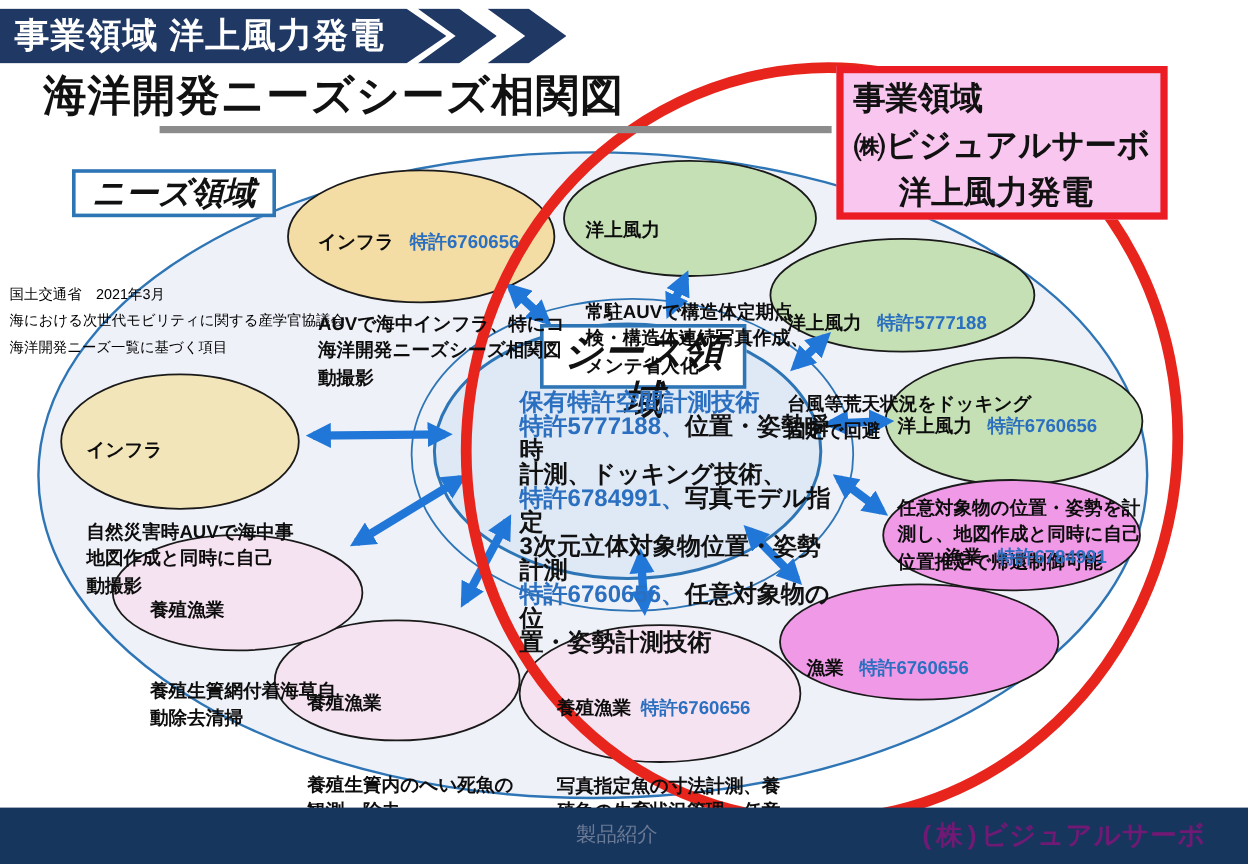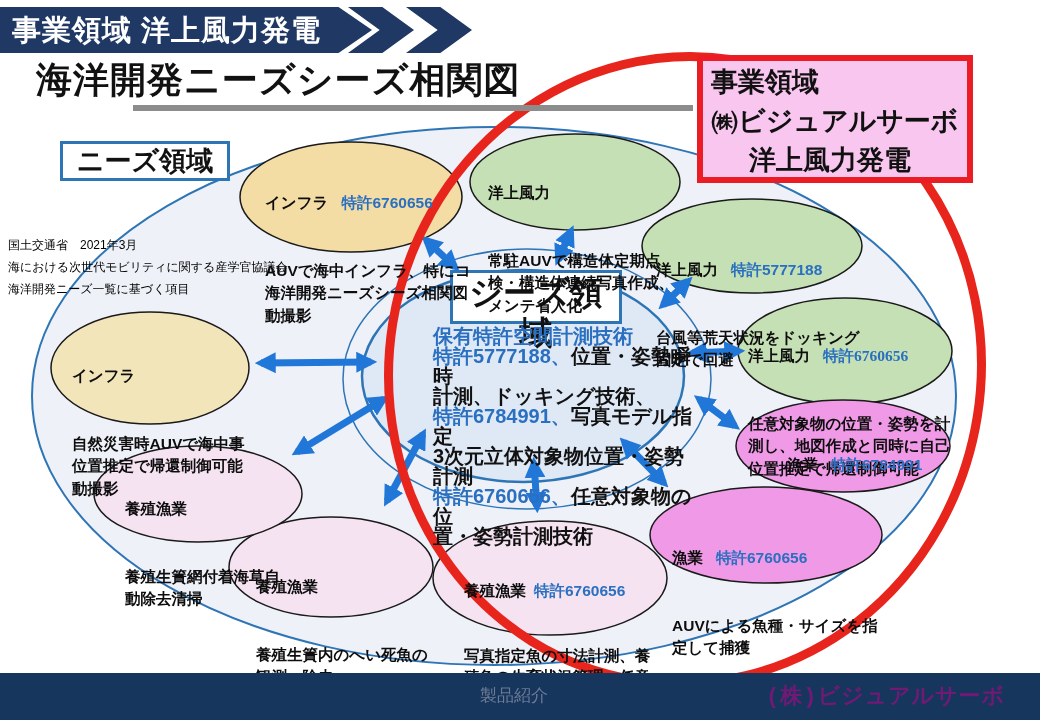--- a/index.html
+++ b/index.html
@@ -17,21 +17,21 @@
     box-sizing:border-box;letter-spacing:1px;white-space:nowrap;
   }
   .chev{top:7px;width:66px;height:46px;background:#1f3864;
     clip-path:polygon(0 0,52% 0,100% 50%,52% 100%,0 100%,48% 50%);}
   
   .page-title{left:36px;top:56px;font-size:36px;font-weight:bold;letter-spacing:1px;white-space:nowrap;}
   .title-rule{left:133px;top:105px;width:560px;height:6px;background:#8c8c8c;}
   
   .source-note{left:8px;top:234px;font-size:12px;line-height:22px;white-space:pre;color:#000000;}
   
-  .region-box{background:#fff;border:3px solid #2e75b6;font-weight:bold;text-align:center;box-sizing:border-box;}
+  .region-box{background:#fff;border:3px solid #2e75b6;font-weight:bold;text-align:center;box-sizing:border-box;font-style:italic;}
   .needs-box{left:60px;top:141px;width:170px;height:40px;font-size:27px;line-height:34px;}
   .seeds-box{left:450px;top:270px;width:172px;height:54px;font-size:33px;line-height:40px;}
   
   .seeds-core{left:433px;top:326px;font-size:20px;font-weight:bold;line-height:20px;white-space:pre-wrap;width:270px;}
   .pat{color:#2a6fc0;}
   
   .btxt{position:absolute;font-weight:bold;font-size:15.5px;line-height:22.5px;white-space:pre;color:#0d0d0d;}
   .bpat{color:#2a6fc0;margin-left:13px;}
   
   .company-box{
@@ -124,33 +124,31 @@
     <div><span>洋上風力</span><span class="bpat"></span></div>
     <div>常駐AUVで構造体定期点
 検・構造体連続写真作成、
 メンテ省人化</div>
   </div>
   <div class="btxt" style="left:656px;top:214px;">
     <div><span>洋上風力</span><span class="bpat">特許5777188</span></div>
     <div>台風等荒天状況をドッキング
 固定で回避</div>
   </div>
-  <div class="btxt" style="left:748px;top:300px;font-family:Liberation Serif, serif;">
+  <div class="btxt" style="left:748px;top:300px;">
     <div><span>洋上風力</span><span class="bpat">特許6760656</span></div>
     <div>任意対象物の位置・姿勢を計
 測し、地図作成と同時に自己
 位置推定で帰還制御可能</div>
   </div>
   <div class="btxt" style="left:755px;top:409px;margin-left:32px;">
     <div><span>漁業</span><span class="bpat">特許6784991</span></div>
   </div>
   <div class="btxt" style="left:672px;top:502px;">
     <div><span>漁業</span><span class="bpat">特許6760656</span></div>
-    <div>AUVによる魚種・サイズを指
-定して捕獲</div>
   </div>
   <div class="btxt" style="left:464px;top:537px;line-height:21.5px;">
     <div><span>養殖漁業</span><span class="bpat" style="margin-left:8px;">特許6760656</span></div>
     <div>写真指定魚の寸法計測、養
 殖魚の生育状況管理、任意
 対象物の位置・姿勢が計測
 できるので寸法計測可能</div>
   </div>
   <div class="btxt" style="left:256px;top:531px;">
     <div><span>養殖漁業</span><span class="bpat"></span></div>
@@ -158,21 +156,21 @@
 観測・除去</div>
   </div>
   <div class="btxt" style="left:125px;top:453px;">
     <div><span>養殖漁業</span><span class="bpat"></span></div>
     <div>養殖生簀網付着海草自
 動除去清掃</div>
   </div>
   <div class="btxt" style="left:72px;top:320px;">
     <div><span>インフラ</span><span class="bpat"></span></div>
     <div>自然災害時AUVで海中事
-位置推定で帰還制御可能
+地図作成と同時に自己
 動撮影</div>
   </div>
 
   <div class="abs company-box">
     <div>事業領域</div>
     <div>㈱ビジュアルサーボ</div>
     <div class="indent">洋上風力発電</div>
   </div>
 
   <div class="abs footer"></div>

